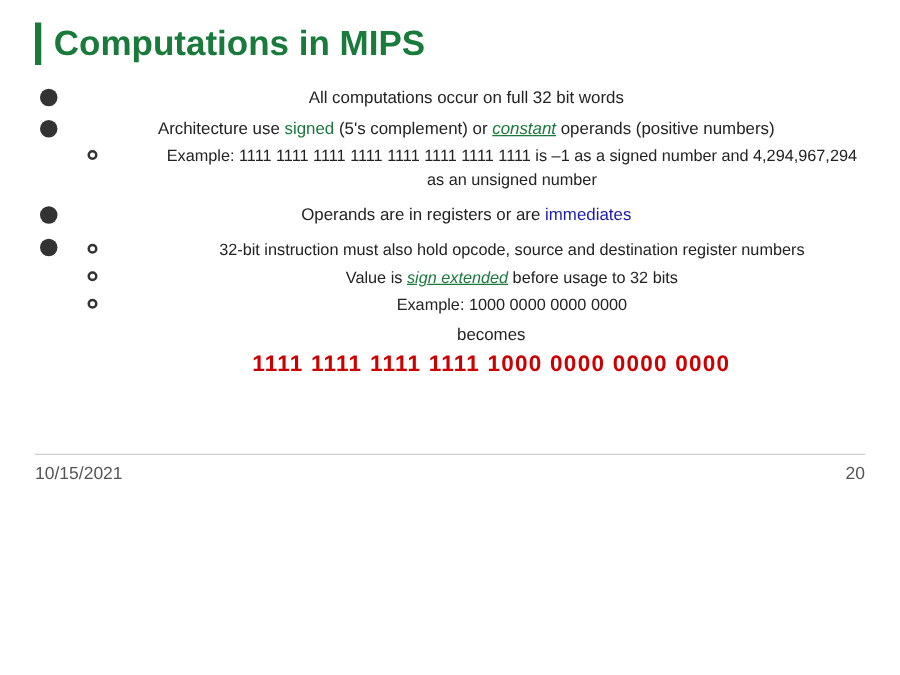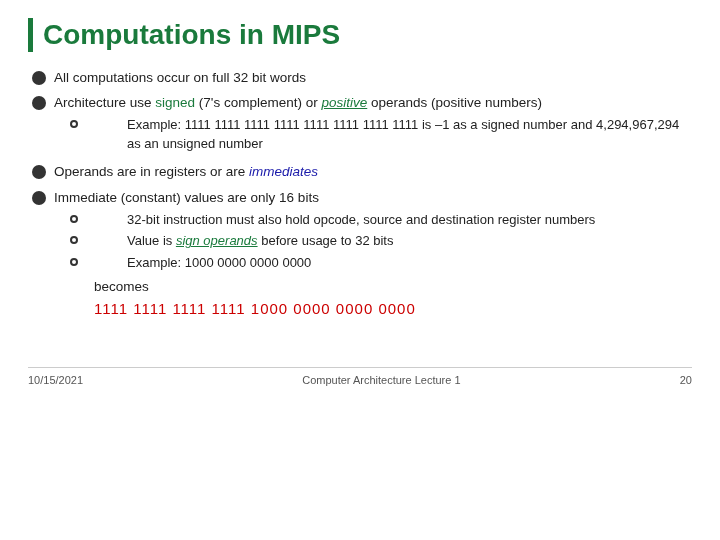--- a/index.html
+++ b/index.html
@@ -36,20 +36,21 @@
     .bullet-list {
       list-style: none;
       padding: 0;
     }
     .bullet-list > li {
       display: flex;
       align-items: flex-start;
       margin-bottom: 6px;
       font-size: 13.5px;
       line-height: 1.45;
+      text-align: center;
     }
     .bullet-marker {
       display: inline-block;
       width: 14px;
       min-width: 14px;
       height: 14px;
       background: #333;
       border-radius: 50%;
       margin-top: 3px;
       margin-right: 8px;
@@ -86,46 +87,45 @@
     }
     .italic-green {
       font-style: italic;
       color: #1a7a3c;
       text-decoration: underline;
     }
     .underline-green {
       color: #1a7a3c;
     }
     .italic-blue {
-      font-style: italic;
       color: #1a1aaa;
     }
     .becomes-block {
       margin-top: 4px;
       margin-left: 40px;
       font-size: 13.5px;
     }
     .becomes-label {
       display: block;
       margin-bottom: 1px;
     }
     .becomes-value {
       display: block;
       color: #cc0000;
-      font-size: 15px;
-      font-weight: normal;
+      font-size: 18px;
+      font-weight: bold;
       letter-spacing: 1px;
     }
     .footer {
       display: flex;
       justify-content: space-between;
       align-items: center;
       border-top: 1px solid #ccc;
       padding-top: 6px;
-      font-size: 11px;
+      font-size: 14px;
       color: #555;
     }
     .footer-center {
       text-align: center;
       flex: 1;
     }
   </style>
 </head>
 <body>
 
@@ -137,66 +137,64 @@
     <ul class="bullet-list">
 
       <li>
         <span class="bullet-marker"></span>
         <span class="bullet-text">All computations occur on full 32 bit words</span>
       </li>
 
       <li>
         <span class="bullet-marker"></span>
         <span class="bullet-text">
-          <span>Architecture use </span><span class="underline-green">signed</span><span> (7's complement) or </span><span class="italic-green">positive</span><span> operands (positive numbers)</span>
+          <span>Architecture use </span><span class="underline-green">signed</span><span> (5's complement) or </span><span class="italic-green">constant</span><span> operands (positive numbers)</span>
           <ul class="sub-list">
             <li>
               <span class="sub-marker"></span>
               <span class="sub-text">Example: 1111 1111 1111 1111 1111 1111 1111 1111 is –1 as a signed number and 4,294,967,294 as an unsigned number</span>
             </li>
           </ul>
         </span>
       </li>
 
       <li>
         <span class="bullet-marker"></span>
         <span class="bullet-text">
           <span>Operands are in registers or are </span><span class="italic-blue">immediates</span>
         </span>
       </li>
 
       <li>
         <span class="bullet-marker"></span>
         <span class="bullet-text">
-          <span>Immediate (constant) values are only 16 bits</span>
           <ul class="sub-list">
             <li>
               <span class="sub-marker"></span>
               <span class="sub-text">32-bit instruction must also hold opcode, source and destination register numbers</span>
             </li>
             <li>
               <span class="sub-marker"></span>
               <span class="sub-text">
-                <span>Value is </span><span class="italic-green">sign operands</span><span> before usage to 32 bits</span>
+                <span>Value is </span><span class="italic-green">sign extended</span><span> before usage to 32 bits</span>
               </span>
             </li>
             <li>
               <span class="sub-marker"></span>
               <span class="sub-text">Example: 1000 0000 0000 0000</span>
             </li>
           </ul>
           <div class="becomes-block">
             <span class="becomes-label">becomes</span>
             <span class="becomes-value">1111 1111 1111 1111 1000 0000 0000 0000</span>
           </div>
         </span>
       </li>
 
     </ul>
   </div>
 
   <div class="footer">
     <span>10/15/2021</span>
-    <span class="footer-center">Computer Architecture Lecture 1</span>
     <span>20</span>
   </div>
 
 </div>
 
 </body></html>

